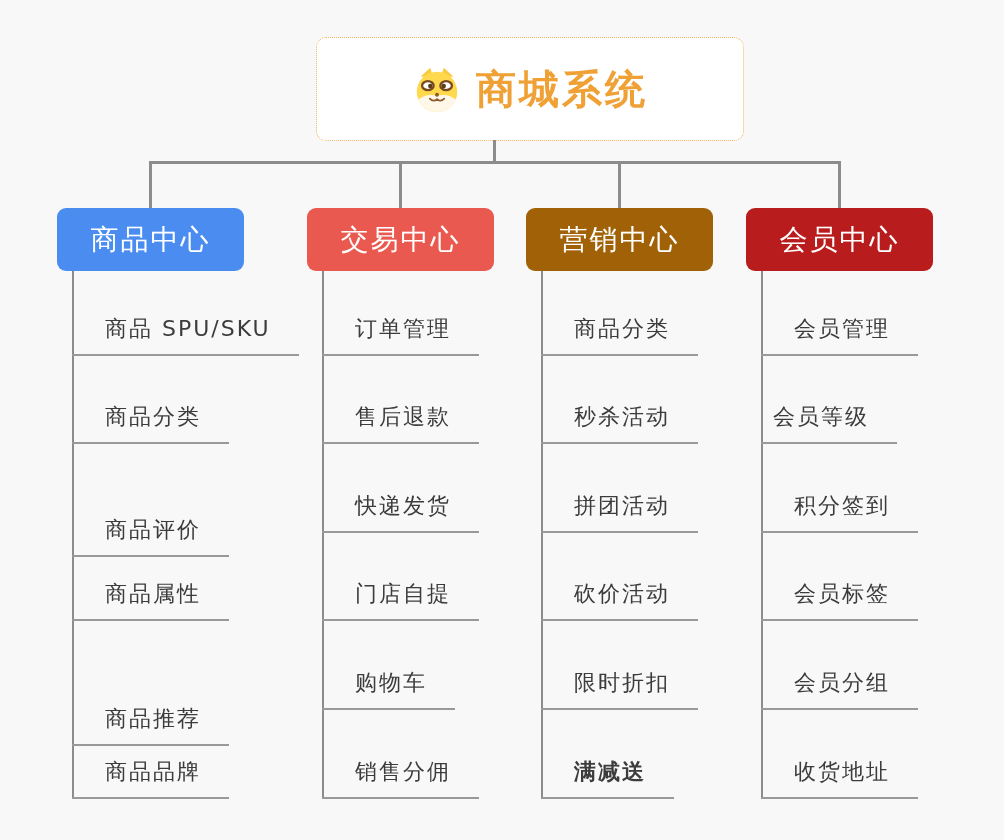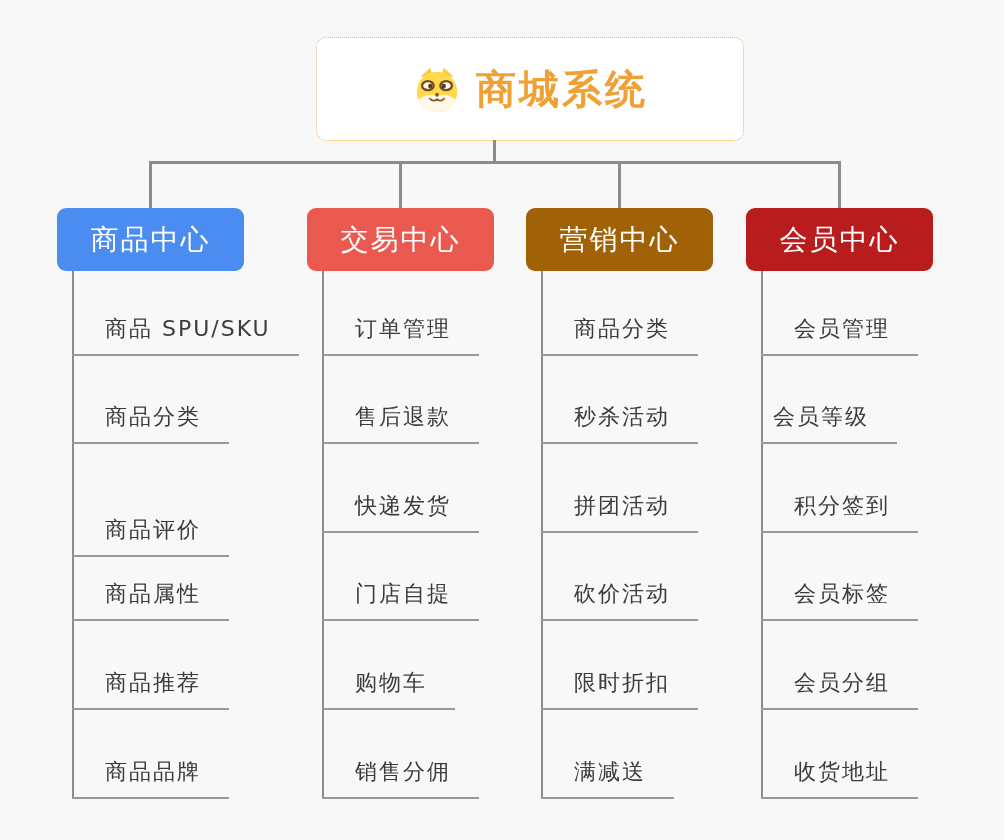--- a/index.html
+++ b/index.html
@@ -125,38 +125,38 @@
       <div class="line" style="left: 618px; top: 161px; width: 3px; height: 47px;"></div>
       <div class="line" style="left: 838px; top: 161px; width: 3px; height: 47px;"></div>
     </div>
   <div id="branches">
       <div class="branch-box" style="left: 57px; background: rgb(74, 140, 240);">商品中心</div>
       <div class="spine" style="left: 72px;"></div>
       <div class="leaf" style="left: 72px; top: 314px;">商品 SPU/SKU</div>
       <div class="leaf" style="left: 72px; top: 402px;">商品分类</div>
       <div class="leaf" style="left: 72px; top: 491px; margin-top: 24px;">商品评价</div>
       <div class="leaf" style="left: 72px; top: 579px;">商品属性</div>
-      <div class="leaf" style="left: 72px; top: 668px;">商品推荐</div>
+      <div class="leaf" style="left: 72px; top: 704px;">商品推荐</div>
       <div class="leaf" style="left: 72px; top: 757px;">商品品牌</div>
       <div class="branch-box" style="left: 307px; background: rgb(233, 89, 79);">交易中心</div>
       <div class="spine" style="left: 322px;"></div>
       <div class="leaf" style="left: 322px; top: 314px;">订单管理</div>
       <div class="leaf" style="left: 322px; top: 402px;">售后退款</div>
       <div class="leaf" style="left: 322px; top: 491px;">快递发货</div>
       <div class="leaf" style="left: 322px; top: 579px;">门店自提</div>
       <div class="leaf" style="left: 322px; top: 668px;">购物车</div>
       <div class="leaf" style="left: 322px; top: 757px;">销售分佣</div>
       <div class="branch-box" style="left: 526px; background: #a16207;">营销中心</div>
       <div class="spine" style="left: 541px;"></div>
       <div class="leaf" style="left: 541px; top: 314px;">商品分类</div>
       <div class="leaf" style="left: 541px; top: 402px;">秒杀活动</div>
       <div class="leaf" style="left: 541px; top: 491px;">拼团活动</div>
       <div class="leaf" style="left: 541px; top: 579px;">砍价活动</div>
       <div class="leaf" style="left: 541px; top: 668px; text-align: center;">限时折扣</div>
-      <div class="leaf" style="left: 541px; top: 757px;">满减送</div>
+      <div class="leaf" style="left: 541px; top: 757px; font-weight: bold;">满减送</div>
       <div class="branch-box" style="left: 746px; background: #b91c1c;">会员中心</div>
       <div class="spine" style="left: 761px;"></div>
       <div class="leaf" style="left: 761px; top: 314px;">会员管理</div>
       <div class="leaf" style="left: 761px; top: 402px; padding-left: 12px;">会员等级</div>
       <div class="leaf" style="left: 761px; top: 491px;">积分签到</div>
       <div class="leaf" style="left: 761px; top: 579px;">会员标签</div>
       <div class="leaf" style="left: 761px; top: 668px;">会员分组</div>
       <div class="leaf" style="left: 761px; top: 757px;">收货地址</div>
     </div>
 

